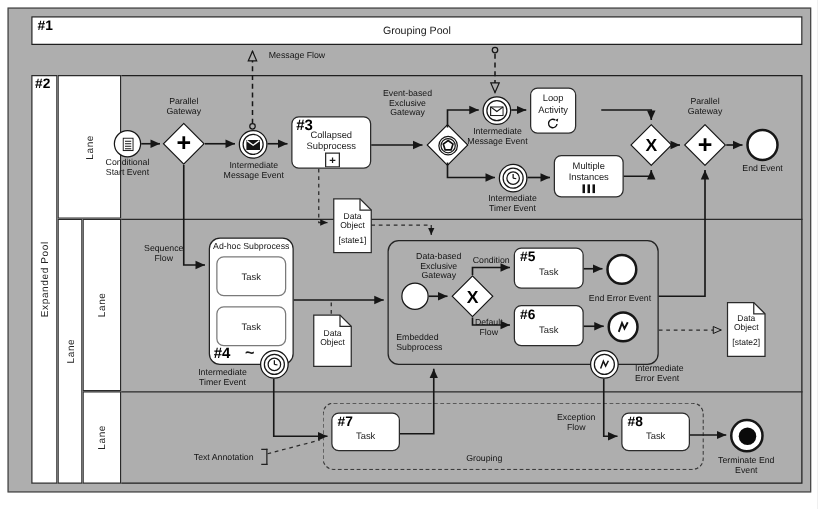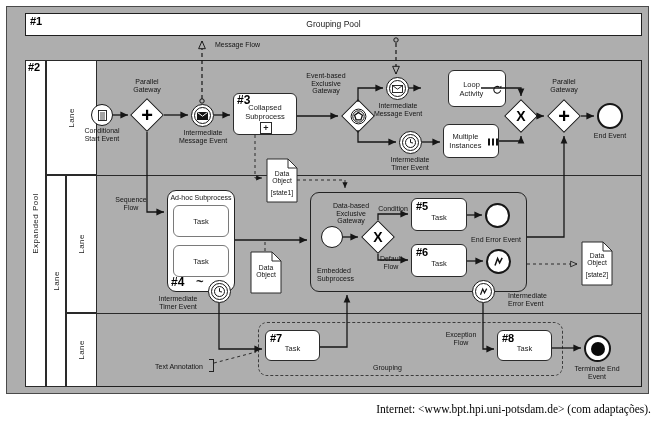--- a/index.html
+++ b/index.html
@@ -142,37 +142,37 @@
   <div class="lbl" style="left:326px;top:72px;width:54px;">Event-based Exclusive Gateway</div>
 
   <div class="abs evt double" style="left:386px;top:77px;width:23px;height:23px;">
     <svg width="11" height="8">
       <rect x="0.5" y="0.5" width="10" height="7" fill="#fff" stroke="#161616" stroke-width="0.9"></rect>
       <path d="M0.5,0.5 L5.5,4.2 L10.5,0.5" fill="none" stroke="#161616" stroke-width="0.9"></path>
     </svg>
   </div>
   <div class="lbl" style="left:398px;top:102px;width:58px;">Intermediate Message Event</div>
 
-  <div class="abs task" style="left:424px;top:70px;width:58px;height:37px;flex-direction:row;margin-left:24px;">
+  <div class="abs task" style="left:424px;top:70px;width:37px;height:37px;flex-direction:column;">
     <div style="width:40px;text-align:center;">Loop Activity</div>
     <svg width="11" height="11" style="margin-top:1px;">
       <path d="M8.6,6.2 A3.4,3.4 0 1 1 7.2,3.0" fill="none" stroke="#111" stroke-width="1.1"></path>
       <path d="M7.2,3.0 l2.4,-1.2 l-0.5,2.6 z" fill="#111"></path>
     </svg>
   </div>
 
   <div class="abs evt double" style="left:399px;top:131px;width:23px;height:23px;">
     <svg width="13" height="13">
       <circle cx="6.5" cy="6.5" r="5" fill="#fff" stroke="#161616" stroke-width="1"></circle>
       <path d="M6.5,6.5 L6.5,3.2 M6.5,6.5 L9,7" fill="none" stroke="#161616" stroke-width="1"></path>
     </svg>
   </div>
   <div class="lbl" style="left:410px;top:156px;width:58px;">Intermediate Timer Event</div>
 
-  <div class="abs task" style="left:443px;top:124px;width:56px;height:34px;flex-direction:row;">
+  <div class="abs task" style="left:443px;top:124px;width:56px;height:34px;flex-direction:column;">
     <div style="width:46px;text-align:center;">Multiple Instances</div>
     <svg width="12" height="8" style="margin-top:1px;">
       <rect x="1" y="0.5" width="2" height="7" fill="#111"></rect>
         <rect x="5" y="0.5" width="2" height="7" fill="#111"></rect>
         <rect x="9" y="0.5" width="2" height="7" fill="#111"></rect>
     </svg>
   </div>
 
   <div class="abs gw" style="left:504px;top:99px;width:34px;height:34px;">
     <div class="dia"></div>
@@ -293,14 +293,13 @@
     <circle cx="396" cy="40" r="2.2" fill="#aeaeae" stroke="#161616" stroke-width="1"></circle>
     <g stroke="#2a2a2a" stroke-width="1" fill="none" stroke-dasharray="3 3">
       <path d="M255,135 V178 H262" marker-end="url(#ar)"></path>
       <path d="M297,180 H345 V188" marker-end="url(#ar)"></path>
       <path d="M265,251 V241"></path>
       <path d="M527,264 H577" marker-end="url(#oar)"></path>
       <path d="M214,363 L256,352"></path>
     </g>
   </svg>
 
-  <div id="caption">Internet: &lt;www.bpt.hpi.uni-potsdam.de&gt; (com adaptações).</div>
 </div>
 
 </body></html>

